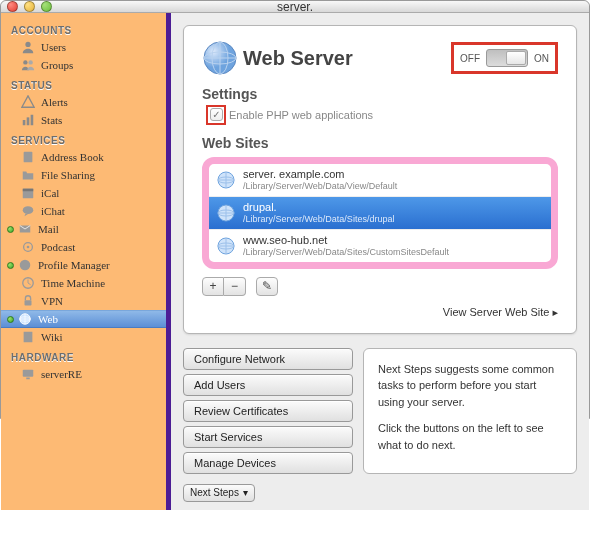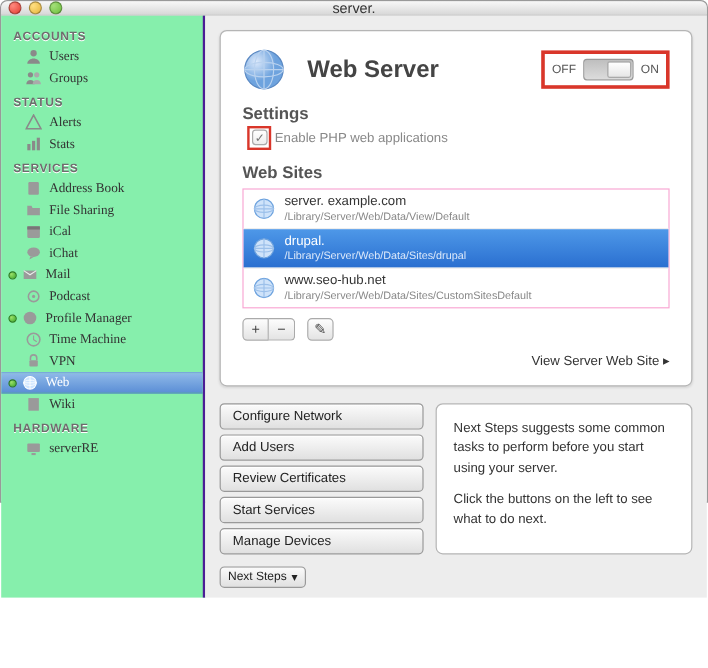--- a/index.html
+++ b/index.html
@@ -6,42 +6,42 @@
 body { font-family: "Lucida Grande", "Helvetica Neue", Arial, sans-serif; font-size: 11px; background: #fff; width: 590px; height: 557px; overflow: hidden; }
 .window { width: 590px; height: 419px; background: #ededed; border: 1px solid #999; border-radius: 6px 6px 0 0; display: flex; flex-direction: column; }
 .titlebar { height: 20px; background: linear-gradient(#f8f8f8, #d8d8d8); border-bottom: 1px solid #aaa; border-radius: 6px 6px 0 0; display: flex; align-items: center; padding: 0 6px; position: relative; }
 .traffic { display: flex; gap: 6px; }
 .tbtn { width: 11px; height: 11px; border-radius: 50%; border: 0.5px solid rgba(0,0,0,0.3); }
 .tred { background: radial-gradient(circle at 30% 30%, #ff8a80, #e33e32); }
 .tyel { background: radial-gradient(circle at 30% 30%, #ffe082, #e6b43c); }
 .tgrn { background: radial-gradient(circle at 30% 30%, #a5e07a, #6cbf3b); }
 .wtitle { position: absolute; left: 50%; transform: translateX(-50%); color: #333; font-size: 12px; }
 .main { flex: 1; display: flex; }
-.sidebar { width: 170px; background: #86efac; border-right: 2px solid #4c1d95; padding-top: 6px; overflow: hidden; }
+.sidebar { width: 170px; background: #fdba74; border-right: 5px solid #4c1d95; padding-top: 6px; overflow: hidden; }
 .section-header { font-size: 10px; color: #6d6d6d; font-weight: bold; padding: 6px 10px 2px; letter-spacing: 0.5px; text-shadow: 0 1px 0 #fff; }
 .side-item { display: flex; align-items: center; padding: 2px 0 2px 20px; color: #333; cursor: default; font-size: 11px; height: 18px; font-family: Liberation Serif, serif; }
 .side-item.selected { background: linear-gradient(#8fb9e8, #5c8fd6); color: #fff; border-top: 1px solid #7aa7db; border-bottom: 1px solid #4a7cc2; }
 .side-item .dot { width: 7px; height: 7px; border-radius: 50%; margin-right: 4px; margin-left: -14px; }
 .dot.green { background: radial-gradient(circle at 30% 30%, #9be06a, #3da82a); border: 0.5px solid #2d7a1e; }
 .sicon { width: 14px; height: 14px; margin-right: 6px; display: inline-flex; align-items: center; justify-content: center; }
 .sicon svg { width: 14px; height: 14px; }
 .content { flex: 1; display: flex; flex-direction: column; background: #ededed; }
 .panel { margin: 12px 12px 6px 12px; background: #fff; border: 1px solid #b5b5b5; border-radius: 6px; box-shadow: inset 0 1px 0 #fff, 0 1px 2px rgba(0,0,0,0.1); padding: 14px 18px; }
 .panel-header { display: flex; align-items: center; justify-content: space-between; margin-bottom: 10px; }
-.ph-left { display: flex; align-items: center; gap: 18px; }
+.ph-left { display: flex; align-items: center; gap: 5px; }
 .globe-lg { width: 36px; height: 36px; }
 .panel-title { font-size: 20px; font-weight: bold; color: #444; text-shadow: 0 1px 0 #fff; }
 .switch-wrap { border: 3px solid #d9362a; padding: 4px 6px; display: flex; align-items: center; gap: 6px; font-size: 10px; color: #555; }
 .switch { width: 42px; height: 18px; background: linear-gradient(#bfbfbf,#dcdcdc); border: 1px solid #999; border-radius: 3px; position: relative; }
 .switch-knob { position: absolute; right: 1px; top: 1px; width: 20px; height: 14px; background: linear-gradient(#fff,#e6e6e6); border: 1px solid #aaa; border-radius: 2px; }
 .sect-title { font-size: 14px; font-weight: bold; color: #555; margin-top: 8px; margin-bottom: 6px; }
 .checkbox-row { display: flex; align-items: center; gap: 6px; color: #888; font-size: 11px; position: relative; margin-left: 8px; }
 .check-hl { position: absolute; left: -4px; top: -3px; width: 20px; height: 20px; border: 2px solid #d9362a; }
 .cbox { width: 13px; height: 13px; border: 1px solid #aaa; border-radius: 3px; background: linear-gradient(#fff,#eee); display: flex; align-items: center; justify-content: center; color: #777; font-size: 10px; }
-.sites-box { border: 1px solid #f9a8d4; border-radius: 0; margin-top: 6px; background: #fff; }
+.sites-box { border: 7px solid #f9a8d4; border-radius: 12px; margin-top: 6px; background: #fff; }
 .site-row { display: flex; align-items: center; gap: 8px; padding: 4px 8px; border-bottom: 1px solid #eee; }
 .site-row:last-child { border-bottom: none; }
 .site-row.sel { background: linear-gradient(#4e98e8, #2a6fd0); color: #fff; }
 .site-row.sel .site-path { color: #dce9fa; }
 .site-globe { width: 18px; height: 18px; flex-shrink: 0; }
 .site-text { display: flex; flex-direction: column; line-height: 1.2; }
 .site-name { font-size: 11px; color: #333; }
 .site-row.sel .site-name { color: #fff; }
 .site-path { font-size: 9px; color: #888; }
 .btn-row { display: flex; gap: 10px; margin-top: 8px; }

